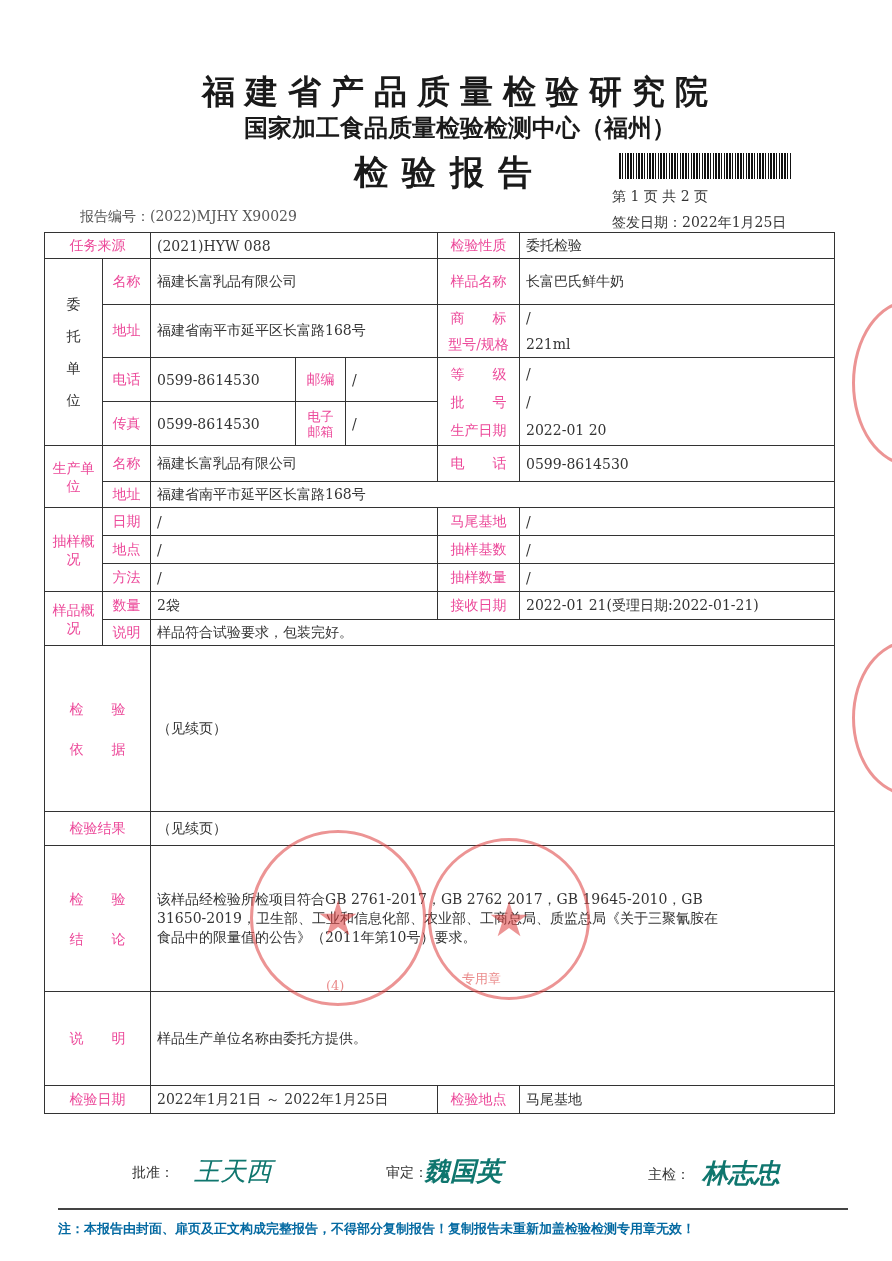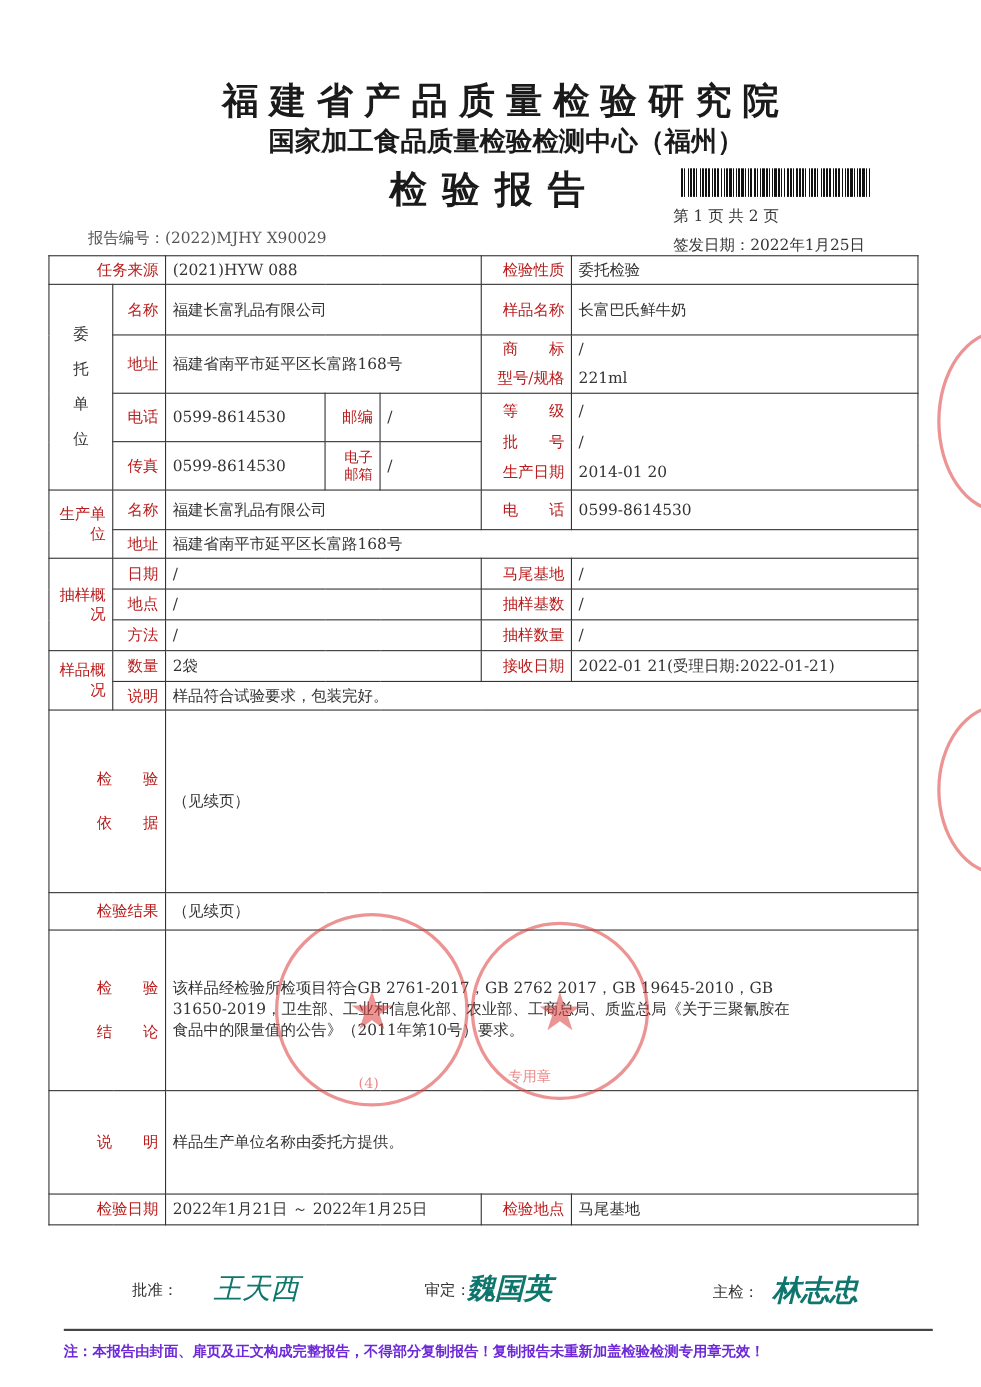--- a/index.html
+++ b/index.html
@@ -10,27 +10,27 @@
       font-family:"DejaVu Sans","Liberation Sans",sans-serif;}
   .h2{left:0;width:892px;top:112px;text-align:center;font-size:24px;font-weight:bold;color:#1a1a1a;
       font-family:"DejaVu Sans","Liberation Sans",sans-serif;}
   .h3{left:340px;top:150px;font-size:34px;font-weight:bold;letter-spacing:14px;color:#1a1a1a;
       font-family:"DejaVu Sans","Liberation Sans",sans-serif;}
   .barcode{left:605px;top:153px;width:172px;height:26px;
     background:repeating-linear-gradient(90deg,#111 0 2px,#fff 2px 3px,#111 3px 4px,#fff 4px 6px,#111 6px 7px,#fff 7px 8px,#111 8px 10px,#fff 10px 11px);}
   .meta{font-size:14px;color:#333;}
   table{border-collapse:collapse;position:absolute;left:44px;width:790px;table-layout:fixed;}
   td{border:1.4px solid #333;font-size:14px;padding:0 6px;color:#333;vertical-align:middle;}
-  .lbl{text-align:right;color:#b91c1c;}
+  .lbl{text-align:center;color:#ec4899;}
   .vert{text-align:center;line-height:32px;}
   .stamp{border:3px solid rgba(220,60,60,0.55);border-radius:50%;color:rgba(220,60,60,0.55);
          display:flex;align-items:center;justify-content:center;font-size:48px;}
   .sig{font-family:"DejaVu Serif",serif;font-style:italic;font-size:26px;color:#0f766e;}
   .footer-line{left:44px;width:790px;top:1208px;border-top:2px solid #444;}
-  .note{left:44px;top:1220px;font-size:13px;font-weight:bold;color:#6d28d9;font-family:"DejaVu Sans","Liberation Sans",sans-serif;}
+  .note{left:44px;top:1220px;font-size:13px;font-weight:bold;color:#0369a1;font-family:"DejaVu Sans","Liberation Sans",sans-serif;}
 </style>
 </head>
 <body>
 
 <div class="abs h1">福建省产品质量检验研究院</div>
 <div class="abs h2">国家加工食品质量检验检测中心（福州）</div>
 <div class="abs h3">检验报告</div>
 <div class="abs barcode"></div>
 <div class="abs meta" style="left:598px;top:188px;">第 1 页  共 2 页</div>
 <div class="abs meta" style="left:598px;top:214px;">签发日期：2022年1月25日</div>
@@ -83,21 +83,21 @@
     <td class="lbl">邮编</td>
     <td>/</td>
     <td rowspan="2" class="lbl" style="line-height:28px">
       <div>等　　级</div>
       <div>批　　号</div>
       <div>生产日期</div>
     </td>
     <td rowspan="2" style="line-height:28px">
       <div>/</div>
       <div>/</div>
-      <div>2014-01 20</div>
+      <div>2022-01 20</div>
     </td>
   </tr>
   <tr style="height:44px">
     <td class="lbl">传真</td>
     <td>0599-8614530</td>
     <td class="lbl" style="font-size:13px;line-height:15px;">电子邮箱</td>
     <td>/</td>
   </tr>
   <tr style="height:36px">
     <td rowspan="2" class="lbl" style="line-height:18px">生产单位</td>
@@ -179,21 +179,21 @@
   <span>★</span>
 </div>
 <div class="abs" style="left:448px;top:970px;font-size:13px;color:rgba(220,60,60,0.6);">专用章</div>
 <div class="abs stamp" style="left:838px;top:300px;width:110px;height:160px;font-size:30px;">
   <span>★</span>
 </div>
 <div class="abs stamp" style="left:838px;top:640px;width:110px;height:150px;font-size:30px;">
   <span>★</span>
 </div>
 
-<div class="abs meta" style="left:106px;top:1164px;">批准：</div>
+<div class="abs meta" style="left:118px;top:1164px;">批准：</div>
 <div class="abs sig" style="left:180px;top:1154px;">王天西</div>
 <div class="abs meta" style="left:372px;top:1164px;">审定：</div>
 <div class="abs sig" style="left:410px;top:1154px;font-weight:bold;">魏国英</div>
 <div class="abs meta" style="left:634px;top:1166px;">主检：</div>
 <div class="abs sig" style="left:688px;top:1156px;font-weight:bold;">林志忠</div>
 
 <div class="abs footer-line"></div>
 <div class="abs note">注：本报告由封面、扉页及正文构成完整报告，不得部分复制报告！复制报告未重新加盖检验检测专用章无效！</div>
 
 </body></html>

